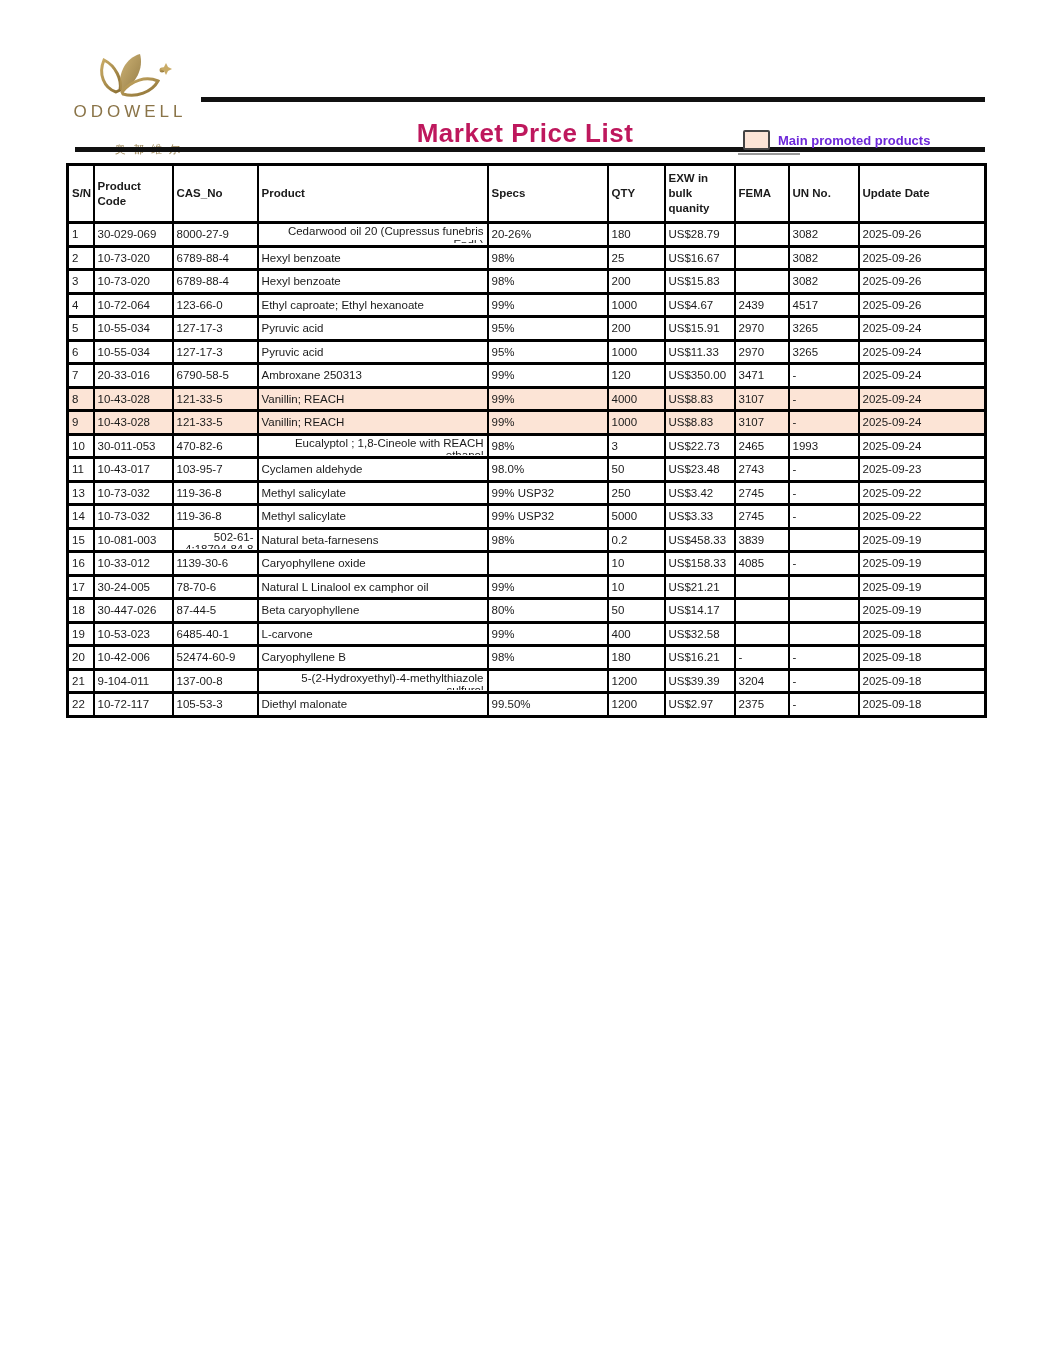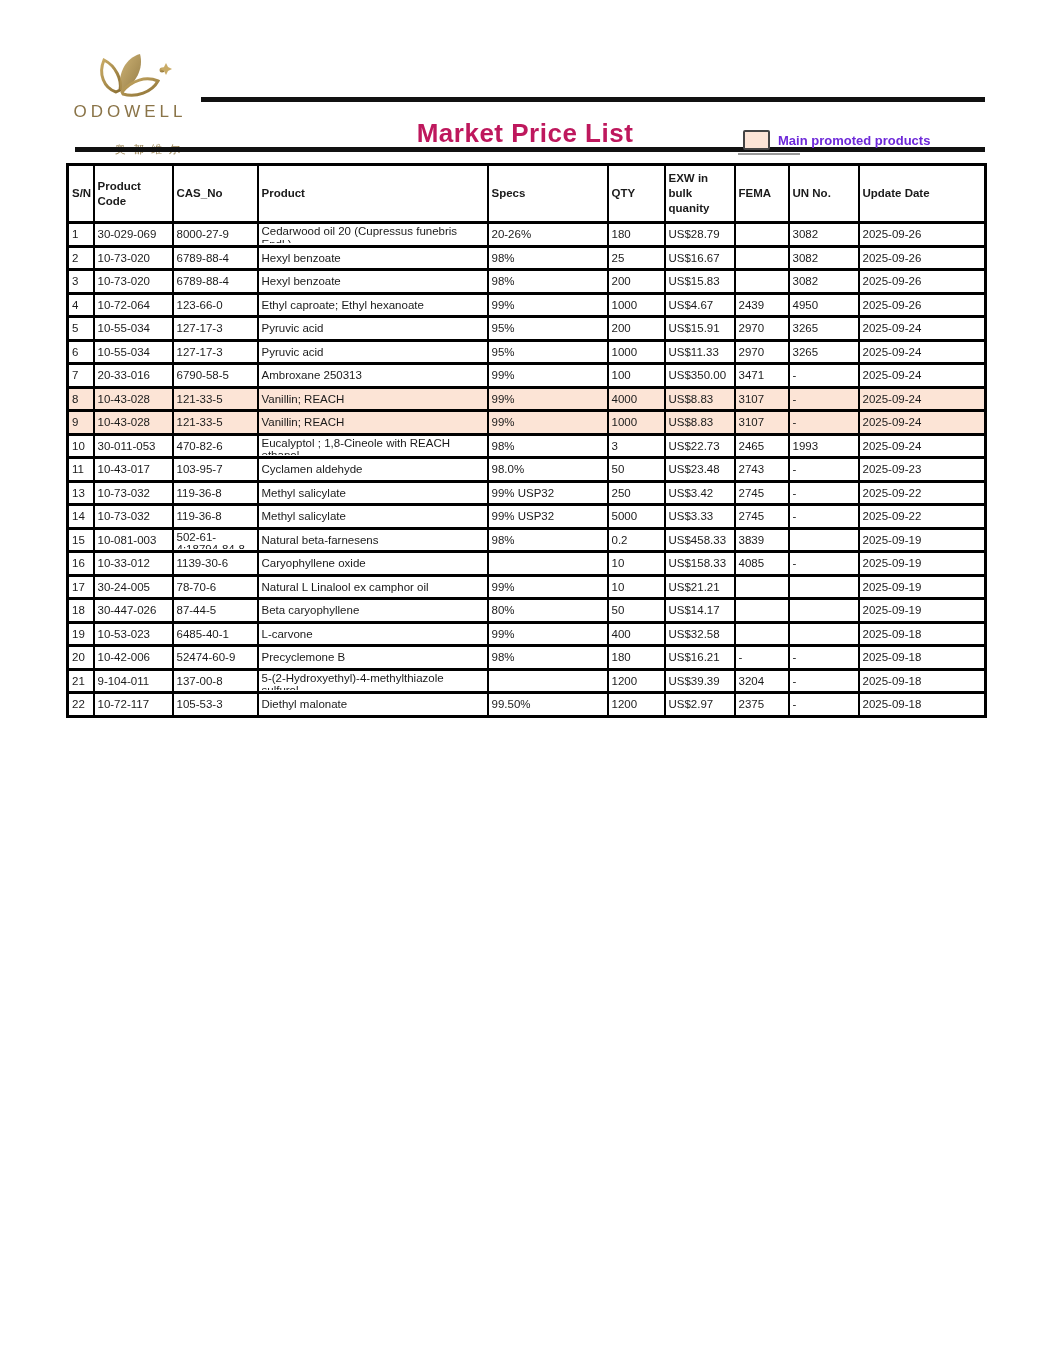--- a/index.html
+++ b/index.html
@@ -32,21 +32,21 @@
     border-left:2px solid #000; border-right:2px solid #000;
     border-top:3px solid #000; border-bottom:3px solid #000;
     padding:0 3px; text-align:left; vertical-align:middle;
     font-size:11.5px; overflow:hidden; white-space:nowrap;
   }
   table.price thead tr { height:58px; }
   table.price th { font-weight:bold; line-height:1.3; white-space:normal; }
   table.price tbody tr { height:23.5px; }
   tr.hl td { background:#fce4d6; }
   .clip2 { height:18px; overflow:hidden; line-height:12.5px; }
-  .clip2 div { white-space:nowrap; }
+  .clip2 div { white-space:nowrap;text-align:right; }
 </style>
 </head>
 <body>
 
 <div class="page">
 
   <div class="logo-block">
     <svg class="logo-icon" width="96" height="52" viewBox="0 0 96 52">
       <defs>
         <linearGradient id="gold" x1="0" y1="0" x2="1" y2="1">
@@ -146,21 +146,21 @@
         </tr>
         <tr>
           <td>4</td>
           <td>10-72-064</td>
           <td>123-66-0</td>
           <td>Ethyl caproate;  Ethyl hexanoate</td>
           <td>99%</td>
           <td>1000</td>
           <td>US$4.67</td>
           <td>2439</td>
-          <td>4950</td>
+          <td>4517</td>
           <td>2025-09-26</td>
         </tr>
         <tr>
           <td>5</td>
           <td>10-55-034</td>
           <td>127-17-3</td>
           <td>Pyruvic acid</td>
           <td>95%</td>
           <td>200</td>
           <td>US$15.91</td>
@@ -179,21 +179,21 @@
           <td>2970</td>
           <td>3265</td>
           <td>2025-09-24</td>
         </tr>
         <tr>
           <td>7</td>
           <td>20-33-016</td>
           <td>6790-58-5</td>
           <td>Ambroxane 250313</td>
           <td>99%</td>
-          <td>100</td>
+          <td>120</td>
           <td>US$350.00</td>
           <td>3471</td>
           <td>-</td>
           <td>2025-09-24</td>
         </tr>
         <tr class="hl">
           <td>8</td>
           <td>10-43-028</td>
           <td>121-33-5</td>
           <td>Vanillin;  REACH</td>
@@ -331,21 +331,21 @@
           <td>400</td>
           <td>US$32.58</td>
           <td></td>
           <td></td>
           <td>2025-09-18</td>
         </tr>
         <tr>
           <td>20</td>
           <td>10-42-006</td>
           <td>52474-60-9</td>
-          <td>Precyclemone B</td>
+          <td>Caryophyllene B</td>
           <td>98%</td>
           <td>180</td>
           <td>US$16.21</td>
           <td>-</td>
           <td>-</td>
           <td>2025-09-18</td>
         </tr>
         <tr>
           <td>21</td>
           <td>9-104-011</td>

